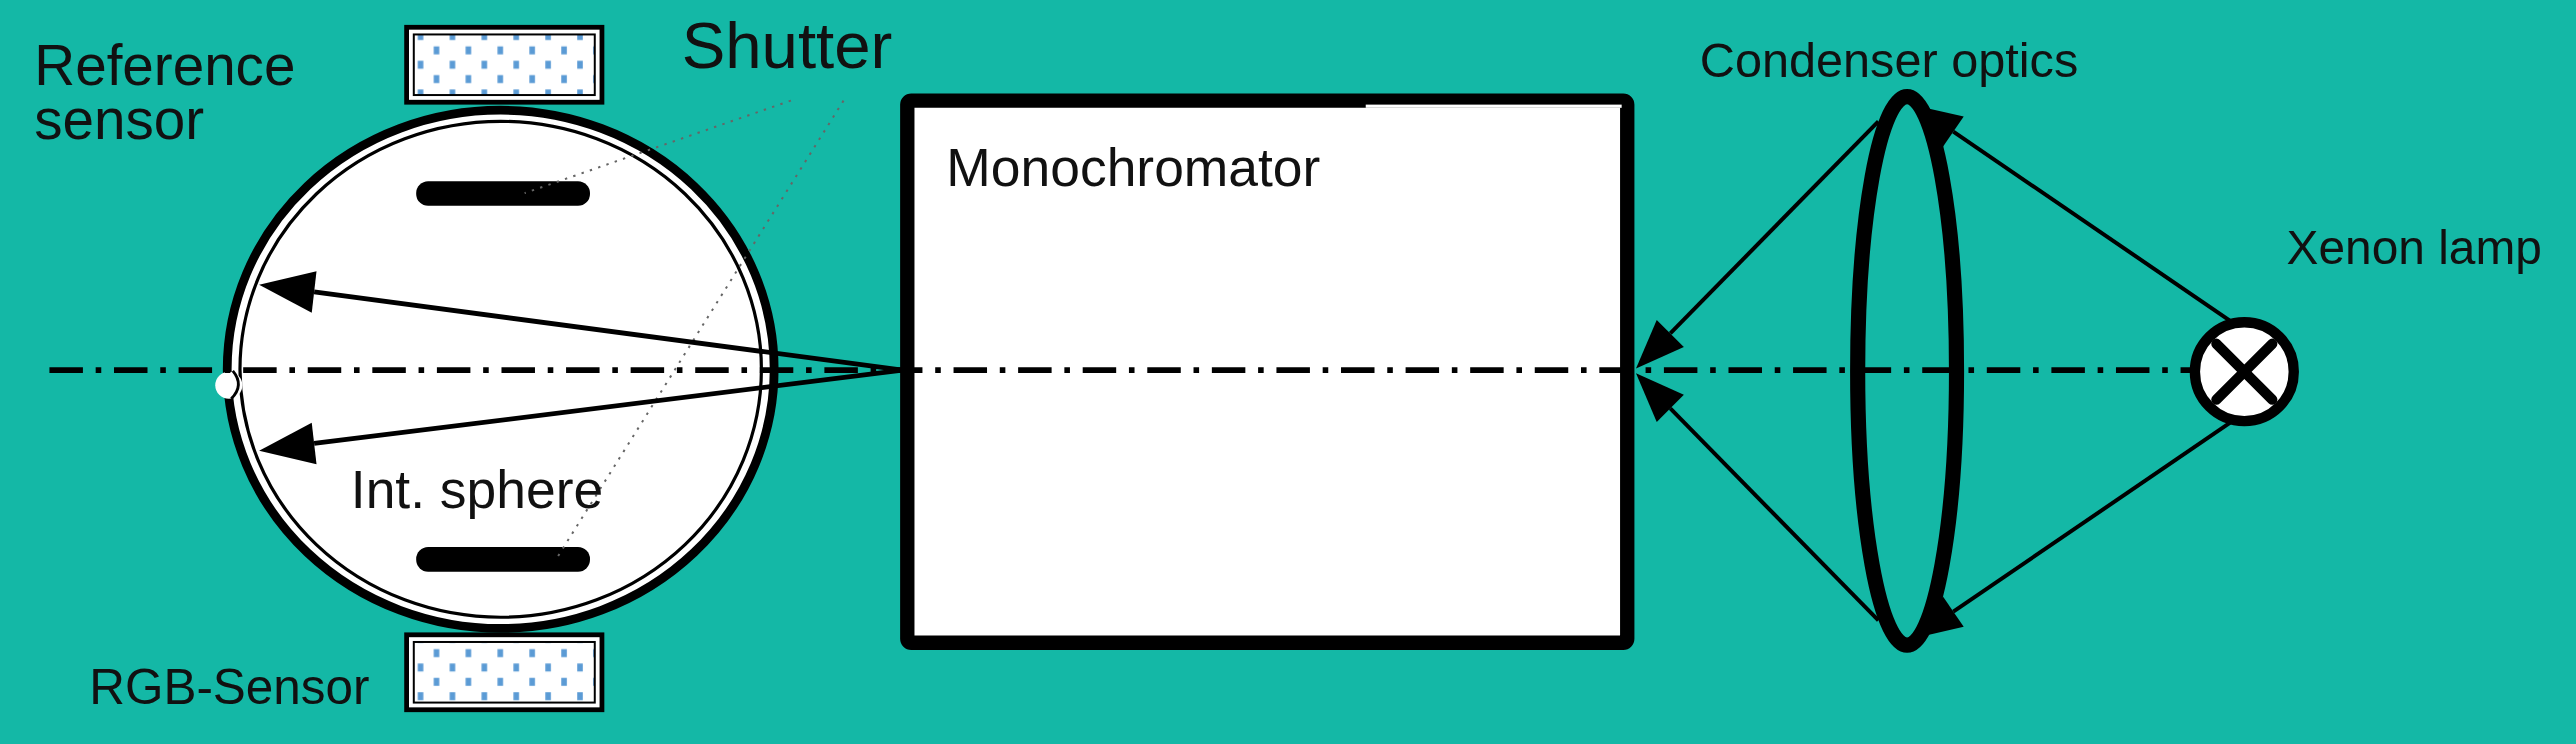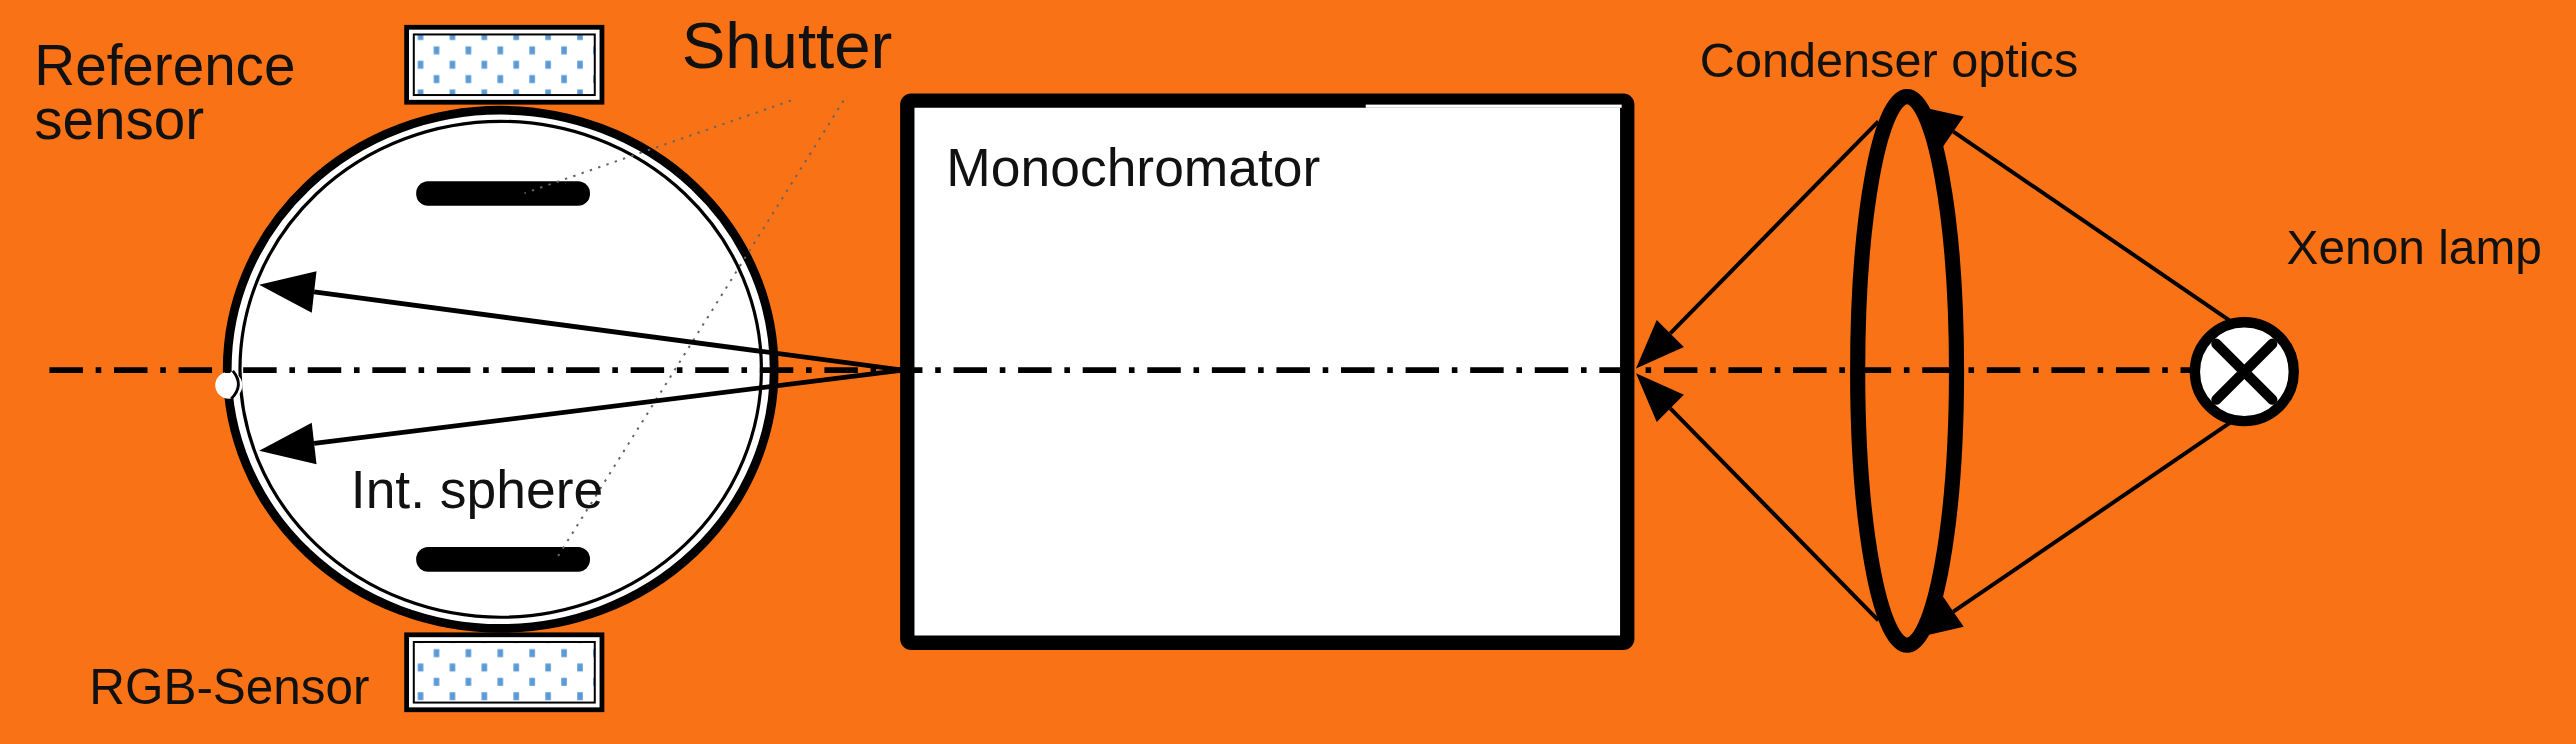--- a/index.html
+++ b/index.html
@@ -1,16 +1,16 @@
 <!DOCTYPE html>
 <html style="font-size:12.8px"><head>
 <meta charset="utf-8">
 <style>
   html,body{margin:0;padding:0;background:#ffffff;}
-  .stage{position:relative;width:2576px;height:745px;background:#f97316;overflow:hidden;}
+  .stage{position:relative;width:2576px;height:745px;background:#14b8a6;overflow:hidden;}
   svg{display:block;}
   .lbl{font-family:"Liberation Sans","DejaVu Sans",sans-serif;fill:#111111;font-weight:400;}
 </style>
 </head>
 <body>
 
 <div class="stage">
 <svg width="2576" height="745" viewBox="0 0 3231 934" xmlns="http://www.w3.org/2000/svg">
 
   <defs>

